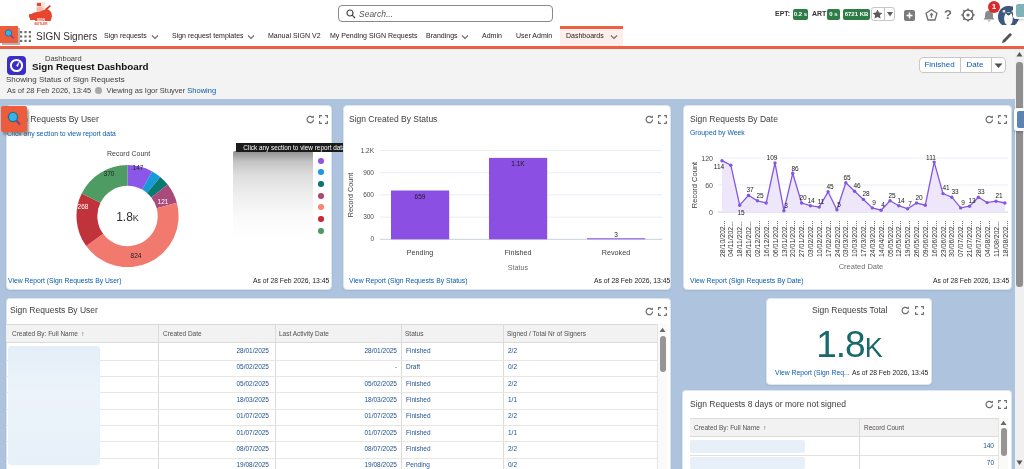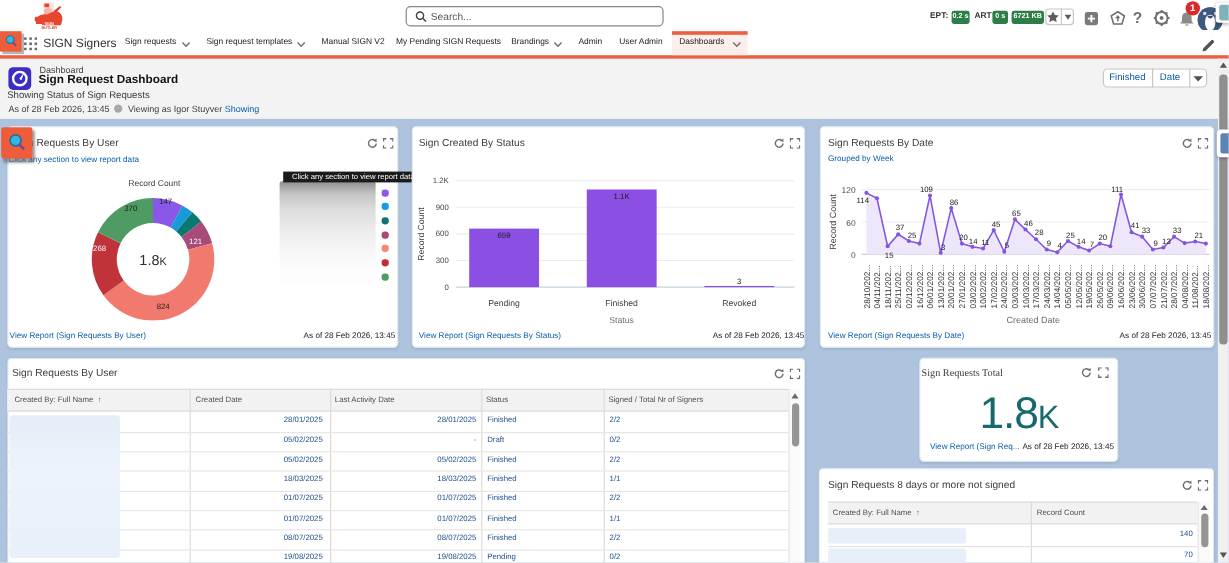--- a/index.html
+++ b/index.html
@@ -25,21 +25,21 @@
   <rect x="8" y="16" width="16" height="4" rx="1" fill="#e8452e"></rect>
   <text x="14" y="19.5" font-size="3.2" fill="#fff" text-anchor="middle" font-weight="bold">SIGN</text>
   <text x="14" y="23.5" font-size="3.2" fill="#e8452e" text-anchor="middle" font-weight="bold">BUTLER</text>
 </svg>
 
 <div class="abs" style="left:338px;top:5px;width:215px;height:17px;border:1px solid #8a8886;border-radius:4px;background:#fff;"></div>
 <svg class="abs" style="left:346px;top:9px;" width="10" height="10" viewBox="0 0 10 10">
     <circle cx="4" cy="4" r="3" fill="none" stroke="#444" stroke-width="1.2"></circle>
     <line x1="6.2" y1="6.2" x2="9" y2="9" stroke="#444" stroke-width="1.2"></line>
   </svg>
-<div class="abs" style="left:359px;top:9px;font-size:8.5px;color:#555;">Search...</div>
+<div class="abs" style="left:359px;top:9px;font-size:8.5px;color:#555;font-style:italic;">Search...</div>
 
 <div class="abs" style="left:775px;top:10px;font-size:7px;font-weight:bold;color:#333;">EPT:</div>
 <div class="abs" style="left:793px;top:9px;width:15px;height:11px;background:#2e7d46;border-radius:2px;color:#fff;font-size:6px;font-weight:bold;text-align:center;line-height:11px;">0.2 s</div>
 <div class="abs" style="left:812px;top:10px;font-size:7px;font-weight:bold;color:#333;">ART</div>
 <div class="abs" style="left:827px;top:9px;width:13px;height:11px;background:#2e7d46;border-radius:2px;color:#fff;font-size:6px;font-weight:bold;text-align:center;line-height:11px;">0 s</div>
 <div class="abs" style="left:843px;top:9px;width:27px;height:11px;background:#2e7d46;border-radius:2px;color:#fff;font-size:6px;font-weight:bold;text-align:center;line-height:11px;">6721 KB</div>
 
 <div class="abs" style="left:871px;top:7px;width:24px;height:14px;border:1px solid #c9c7c5;border-radius:3px;background:#fff;"></div>
 <div class="abs" style="left:884px;top:7px;width:1px;height:14px;background:#c9c7c5;"></div>
 <svg class="abs" style="left:872px;top:9px;" width="11" height="10" viewBox="0 0 11 10">
@@ -145,21 +145,21 @@
 <svg class="abs" style="left:1000px;top:32px;" width="13" height="13" viewBox="0 0 13 13">
     <path d="M2 11 L2.8 8.2 L9.4 1.6 a1.1 1.1 0 0 1 1.6 0 l0.4 0.4 a1.1 1.1 0 0 1 0 1.6 L4.8 10.2 Z" fill="#55524f"></path>
   </svg>
 
 <div class="abs" style="left:0;top:48.5px;width:1024px;height:50.5px;background:#f3f3f3;"></div>
 <div class="abs" style="left:7px;top:56px;width:19px;height:19px;background:#3b2ec5;border-radius:4px;"></div>
 <svg class="abs" style="left:7px;top:56px;" width="19" height="19" viewBox="0 0 19 19">
     <circle cx="9.5" cy="9.5" r="5.6" fill="none" stroke="#fff" stroke-width="2"></circle>
     <path d="M9.5 9.5 L12.3 5.9 L10.6 10.6 Z" fill="#fff" stroke="#fff" stroke-width="0.6"></path>
   </svg>
-<div class="abs" style="left:33px;top:54px;font-size:7.5px;color:#42413f;">Dashboard</div>
+<div class="abs" style="left:45px;top:54px;font-size:7.5px;color:#42413f;">Dashboard</div>
 <div class="abs" style="left:32px;top:61px;font-size:9.8px;font-weight:bold;color:#121212;">Sign Request Dashboard</div>
 <div class="abs" style="left:6px;top:74.5px;font-size:8px;color:#3e3c3a;">Showing Status of Sign Requests</div>
 <div class="abs" style="left:7px;top:86px;font-size:7.5px;color:#42413f;">As of 28 Feb 2026, 13:45&nbsp; <span style="display:inline-block;width:7px;height:7px;border-radius:50%;background:#aaa8a6;vertical-align:-1px;"></span> &nbsp;Viewing as Igor Stuyver <span class="link">Showing</span></div>
 
 <div class="abs" style="left:919px;top:56.5px;width:87px;height:16.5px;background:#fff;border:1px solid #c9c7c5;border-radius:4px;"></div>
 <div class="abs" style="left:959.5px;top:56.5px;width:1px;height:16.5px;background:#c9c7c5;"></div>
 <div class="abs" style="left:990.5px;top:56.5px;width:1px;height:16.5px;background:#c9c7c5;"></div>
 <div class="abs" style="left:919px;top:60px;width:41px;text-align:center;font-size:8px;color:#0b5cab;">Finished</div>
 <div class="abs" style="left:960px;top:60px;width:30px;text-align:center;font-size:8px;color:#0b5cab;">Date</div>
 <svg class="abs" style="left:994px;top:62.5px;" width="9" height="6" viewBox="0 0 9 6">
@@ -484,21 +484,21 @@
 
 <div class="abs" style="left:8px;top:346px;width:92px;height:119px;background:linear-gradient(180deg,#e4eef8,#ecf3fa 40%,#e7f0f9);border-radius:3px;"></div>
 
 <div class="abs" style="left:657px;top:324px;width:10px;height:145px;background:#fafaf9;border-left:1px solid #e5e5e5;"></div>
 <svg class="abs" style="left:659px;top:327px;" width="7" height="6" viewBox="0 0 7 6">
     <path d="M0.5 5 L3.5 0.8 L6.5 5 Z" fill="#6b6968"></path>
   </svg>
 <div class="abs" style="left:659.5px;top:336px;width:6px;height:36px;background:#979593;border-radius:3px;"></div>
 
 <div class="card" style="left:766px;top:298px;width:166px;height:87px;"></div>
-<div class="abs" style="left:768px;top:305px;font-size:8.5px;color:#3e3c3a;font-family:Liberation Serif, serif;">Sign Requests Total</div>
+<div class="abs" style="left:812px;top:305px;font-size:8.5px;color:#3e3c3a;">Sign Requests Total</div>
 <svg class="abs" style="left:901px;top:306px;" width="9" height="9" viewBox="0 0 9 9">
     <path d="M7.5 4.5 a3.2 3.2 0 1 1 -1.2 -2.5" fill="none" stroke="#706e6b" stroke-width="1.2"></path>
     <path d="M7.8 0.5 L7.9 3.3 L5.2 2.5 Z" fill="#706e6b"></path>
   </svg>
 <svg class="abs" style="left:915px;top:306px;" width="9" height="9" viewBox="0 0 9 9">
     <g stroke="#706e6b" stroke-width="1.1" fill="none">
       <path d="M0.6 3 L0.6 0.6 L3 0.6"></path>
       <path d="M6 0.6 L8.4 0.6 L8.4 3"></path>
       <path d="M3 8.4 L0.6 8.4 L0.6 6"></path>
       <path d="M8.4 6 L8.4 8.4 L6 8.4"></path>

